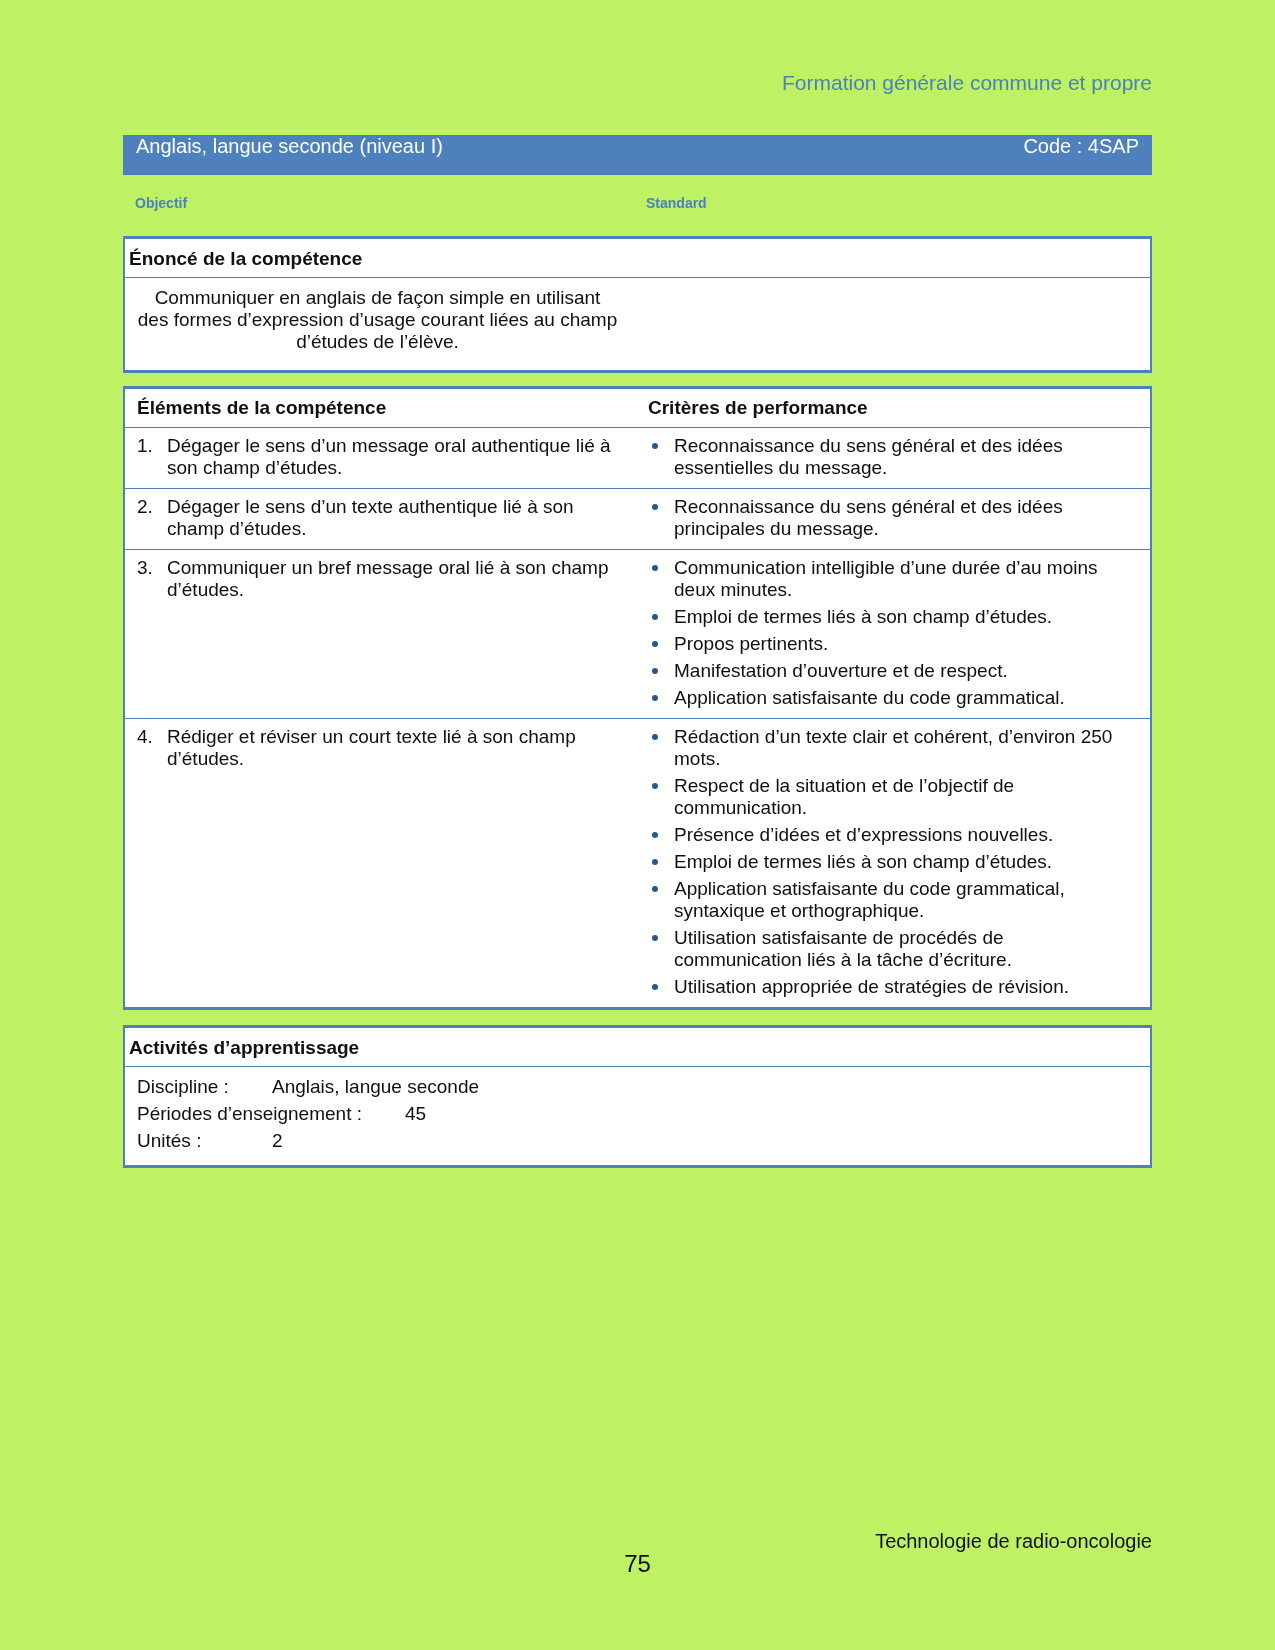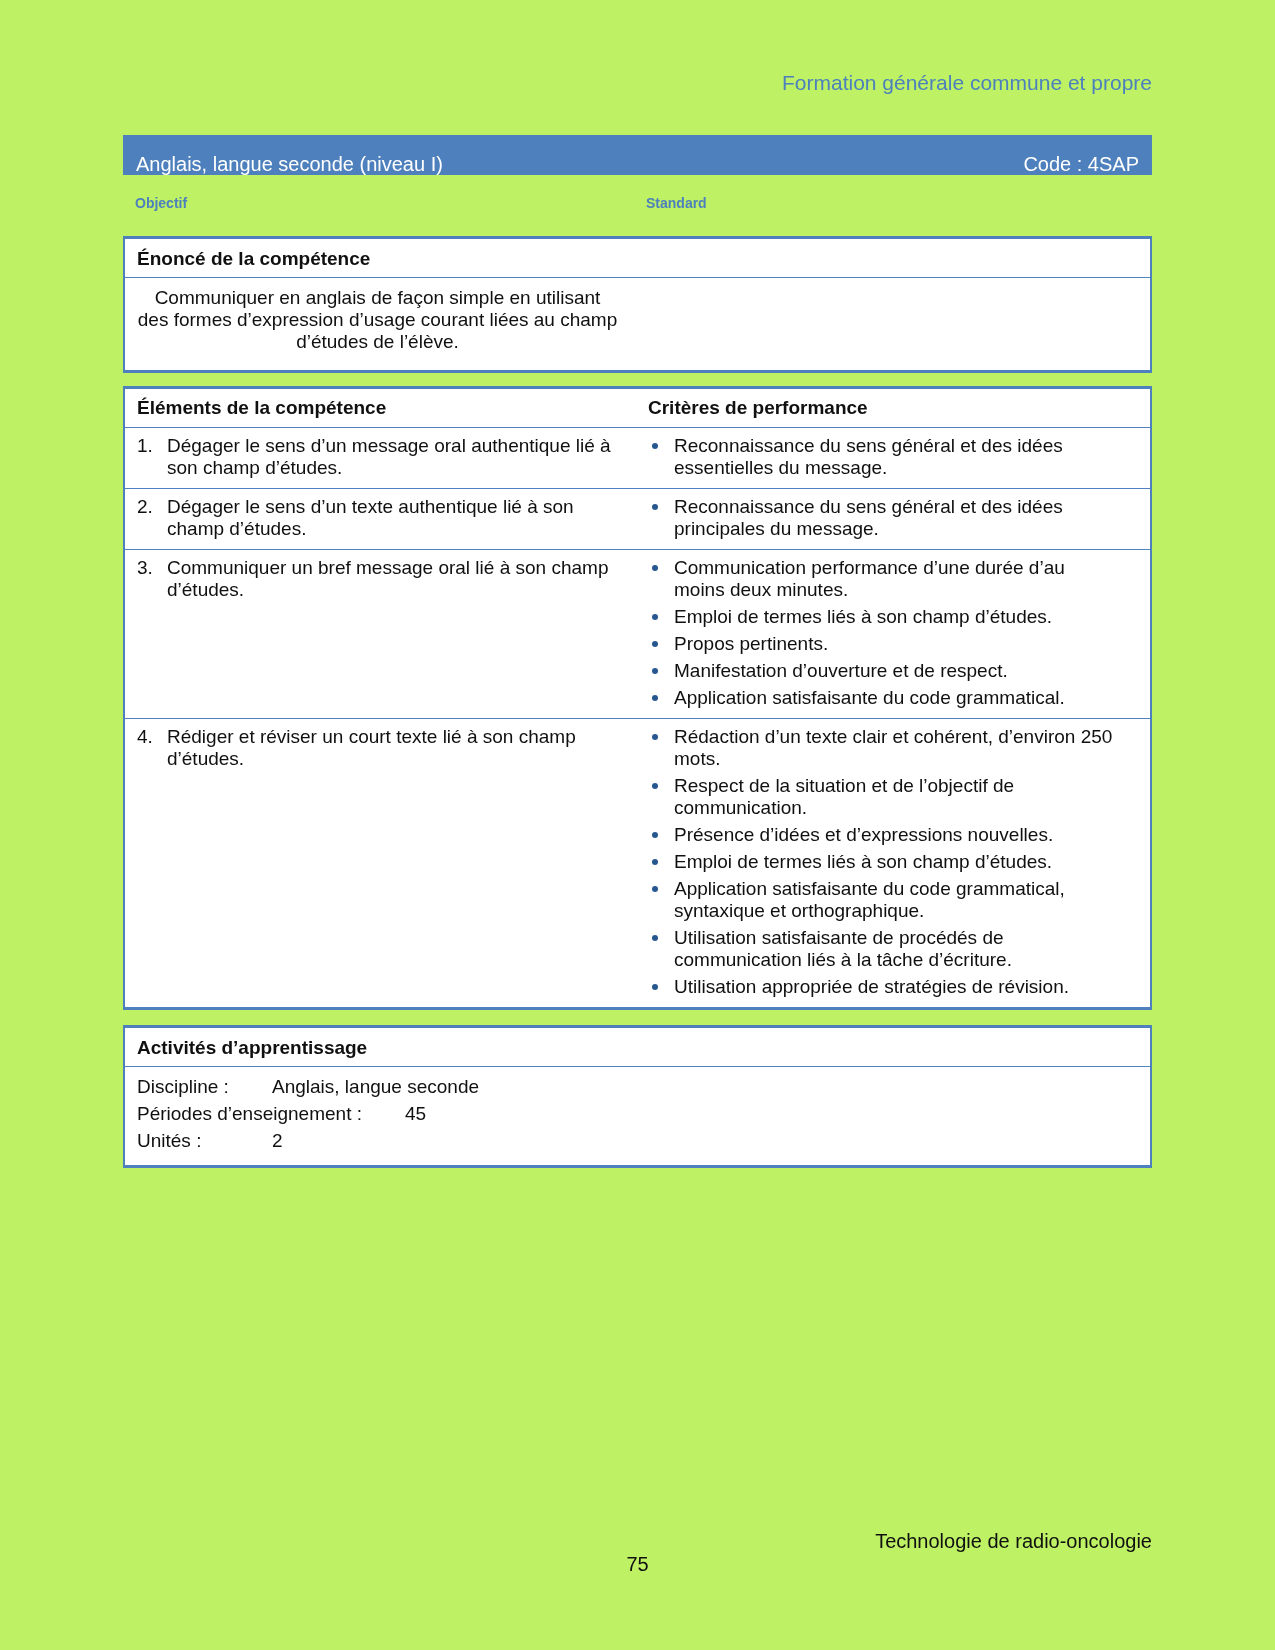--- a/index.html
+++ b/index.html
@@ -35,21 +35,21 @@
     position: absolute;
     left: 123px;
     top: 135px;
     width: 1029px;
     height: 40px;
     background: var(--accent);
     color: #ffffff;
     font-size: 20px;
     display: flex;
     justify-content: space-between;
-    align-items: flex-end;
+    align-items: flex-start;
     padding: 0 13px;
   }
   
   .col-heads {
     position: absolute;
     left: 123px;
     top: 192px;
     width: 1029px;
     height: 28px;
     color: var(--accent);
@@ -63,21 +63,21 @@
     position: absolute;
     left: 123px;
     width: 1029px;
     border: 2px solid var(--accent);
     border-top-width: 3px;
     border-bottom-width: 3px;
     background: #ffffff;
   }
   .box-head {
     font-weight: bold;
-    padding: 9px 12px 7px 12px;
+    padding: 9px 12px 7px 4px;
     border-bottom: 1.5px solid var(--accent);
   }
   .enonce-box { top: 236px; min-height: 137px; }
   .enonce-body {
     padding: 9px 12px 15px 12px;
     width: 505px;
     text-align: center;
   }
   
   .table-box { top: 386px; }
@@ -124,21 +124,21 @@
     top: 1530px;
     right: 123px;
     font-size: 20px;
   }
   .page-number {
     position: absolute;
     top: 1553px;
     left: 0;
     width: 100%;
     text-align: center;
-    font-size: 20px;
+    font-size: 24px;
   }
 </style>
 </head>
 <body>
 
 <div class="page">
 
   <div class="doc-header">Formation générale commune et propre</div>
 
   <div class="title-bar">
@@ -182,21 +182,21 @@
         <li>Reconnaissance du sens général et des idées principales du message.</li>
       </ul>
     </div>
 
     <div class="trow">
       <div class="elem-cell">
         <span class="elem-num">3.</span>
         <div class="elem-text">Communiquer un bref message oral lié à son champ d’études.</div>
       </div>
       <ul class="crit-list">
-        <li>Communication performance d’une durée d’au moins deux minutes.</li>
+        <li>Communication intelligible d’une durée d’au moins deux minutes.</li>
         <li>Emploi de termes liés à son champ d’études.</li>
         <li>Propos pertinents.</li>
         <li>Manifestation d’ouverture et de respect.</li>
         <li>Application satisfaisante du code grammatical.</li>
       </ul>
     </div>
 
     <div class="trow">
       <div class="elem-cell">
         <span class="elem-num">4.</span>

